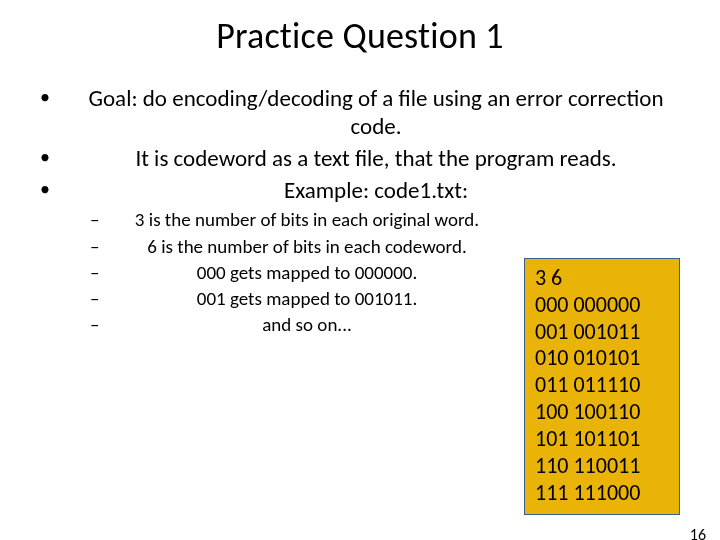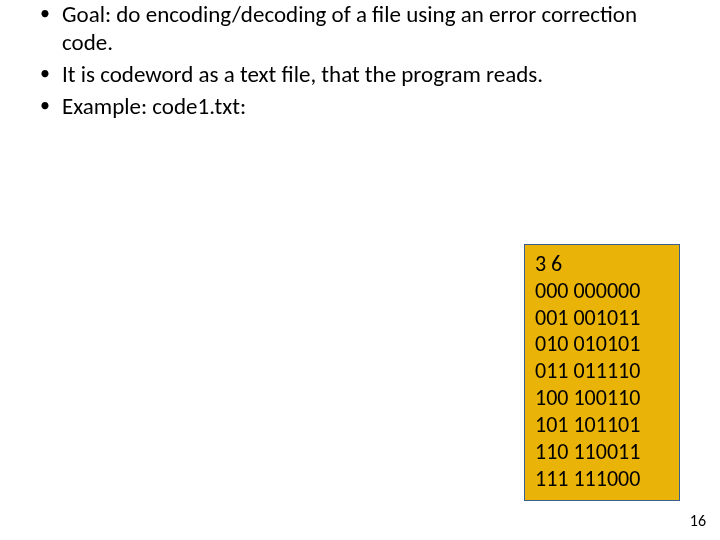--- a/index.html
+++ b/index.html
@@ -34,20 +34,21 @@
   }
   ul.lvl1 {
     list-style: none;
     margin: 0;
     padding: 0;
   }
   ul.lvl1 > li {
     position: relative;
     padding-left: 24px;
     margin-bottom: 4px;
+    text-align: center;
   }
   ul.lvl1 > li::before {
     content: "•";
     position: absolute;
     left: 2px;
     top: 0;
     font-size: 20px;
     line-height: 1.3;
   }
   ul.lvl2 {
@@ -94,27 +95,37 @@
   }
   .sub-wrap {
     max-width: 440px;
   }
 </style>
 </head>
 <body>
 
 <div class="slide">
 
+  <div class="title">Practice Question 1</div>
 
   <div class="body content-row">
     <ul class="lvl1">
       <li>Goal: do encoding/decoding of a file using an error correction code.</li>
       <li>It is codeword as a text file, that the program reads.</li>
       <li>
         <span>Example: code1.txt:</span>
+        <div class="sub-wrap">
+          <ul class="lvl2">
+            <li>3 is the number of bits in each original word.</li>
+            <li>6 is the number of bits in each codeword.</li>
+            <li>000 gets mapped to 000000.</li>
+            <li>001 gets mapped to 001011.</li>
+            <li>and so on...</li>
+          </ul>
+        </div>
       </li>
     </ul>
   </div>
 
   <div class="codebox">3 6
 000 000000
 001 001011
 010 010101
 011 011110
 100 100110

